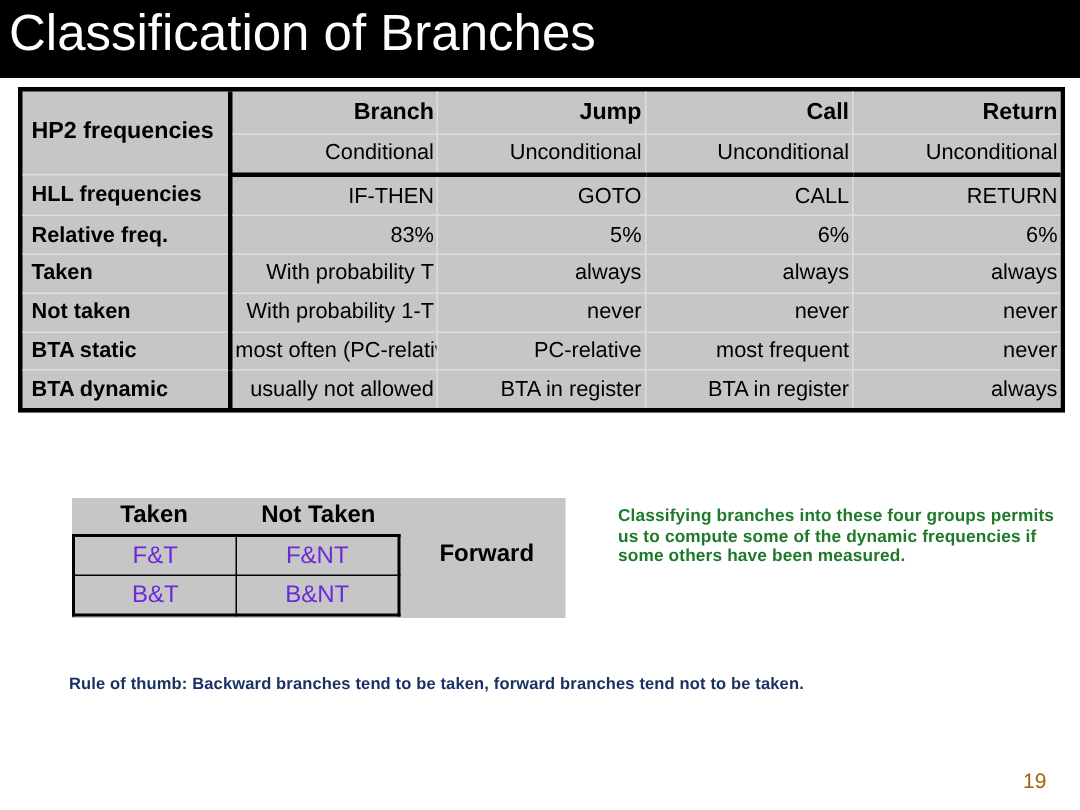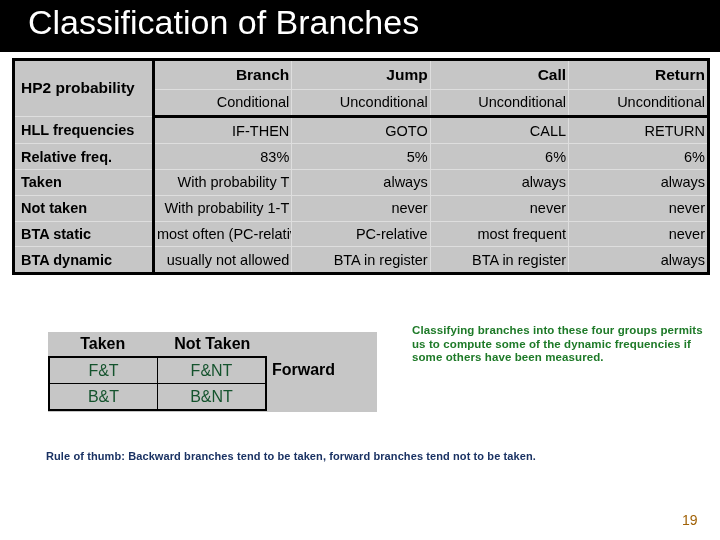--- a/index.html
+++ b/index.html
@@ -19,21 +19,21 @@
   .title-banner {
     position: absolute;
     left: 0;
     top: 0;
     width: 720px;
     height: 52px;
     background: #000000;
   }
   .title-text {
     position: absolute;
-    left: 28px;
+    left: 6px;
     top: 3px;
     color: #ffffff;
     font-size: 34px;
     font-weight: 400;
     letter-spacing: 0px;
     white-space: nowrap;
     font-family: "Liberation Sans", sans-serif;
   }
 
   
@@ -125,46 +125,46 @@
     height: 54px;
     border: 2px solid #000000;
     box-sizing: border-box;
     border-collapse: collapse;
   }
   table.quad-grid td {
     width: 50%;
     height: 25px;
     text-align: center;
     font-size: 16px;
-    color: #14532d;
+    color: #6d28d9;
     background: #c6c6c6;
     border: 1px solid #000000;
     padding: 0;
   }
   .quad-dirs {
     position: absolute;
     left: 224px;
     top: 24px;
     width: 105px;
     height: 54px;
   }
   .quad-dirs > div {
     height: 27px;
     line-height: 27px;
     font-weight: bold;
     font-size: 16px;
     color: #000000;
-    text-align: left;
+    text-align: center;
   }
 
   
   .annotation {
     position: absolute;
     left: 412px;
-    top: 324px;
+    top: 338px;
     width: 300px;
     color: #1e7a28;
     font-weight: bold;
     font-size: 11.5px;
     line-height: 13.5px;
     letter-spacing: 0.1px;
   }
 
   
   .rule-thumb {
@@ -191,21 +191,21 @@
 <body>
 
 <div class="title-banner">
   <div class="title-text">Classification of Branches</div>
 </div>
 
 <div class="main-table-wrap">
   <table class="main-table">
     <tbody>
       <tr>
-        <td class="rowlabel head-main" rowspan="2">HP2 probability</td>
+        <td class="rowlabel head-main" rowspan="2">HP2 frequencies</td>
         <td class="head-main col-sep-left">Branch</td>
         <td class="head-main">Jump</td>
         <td class="head-main">Call</td>
         <td class="head-main">Return</td>
       </tr>
       <tr class="header-bottom">
         <td class="head-sub col-sep-left">Conditional</td>
         <td class="head-sub">Unconditional</td>
         <td class="head-sub">Unconditional</td>
         <td class="head-sub">Unconditional</td>

